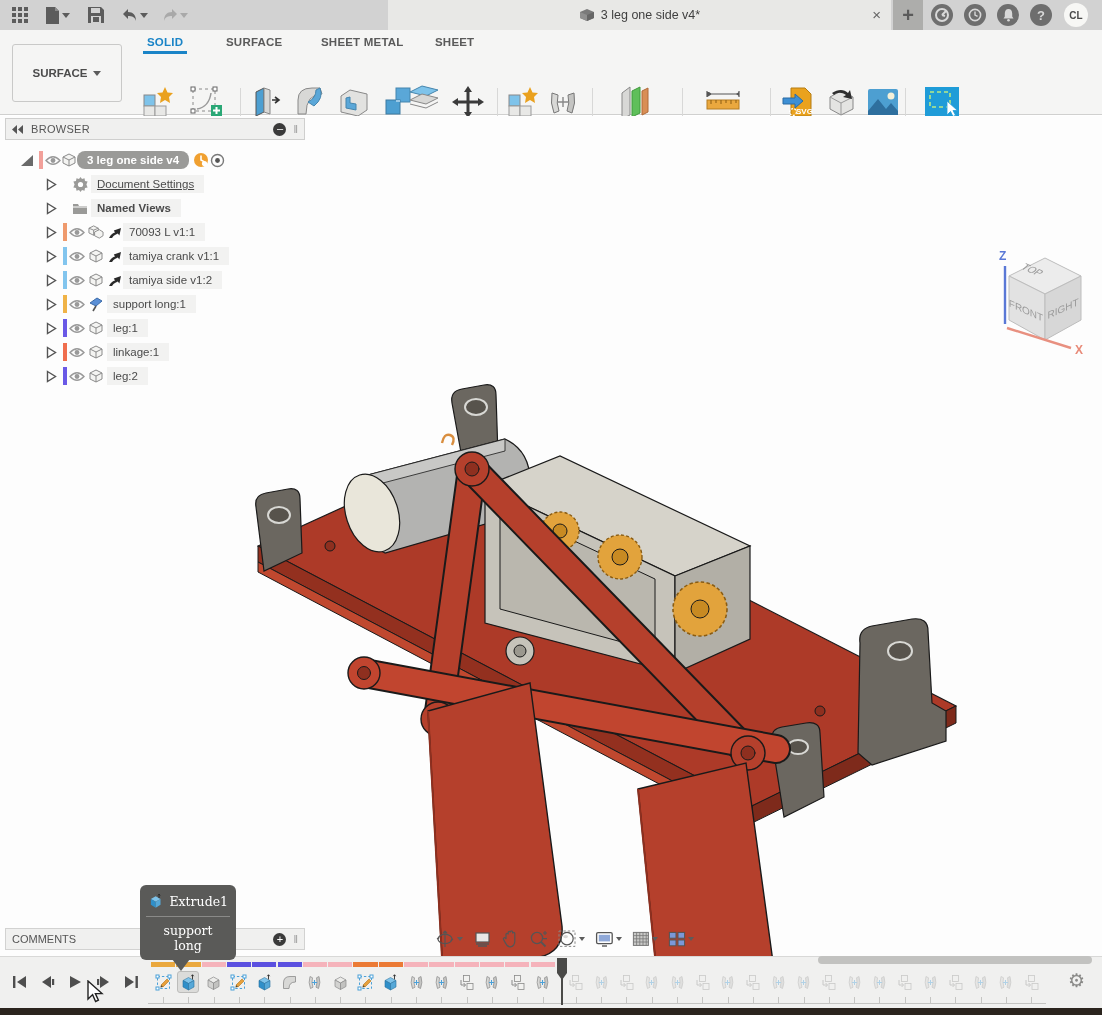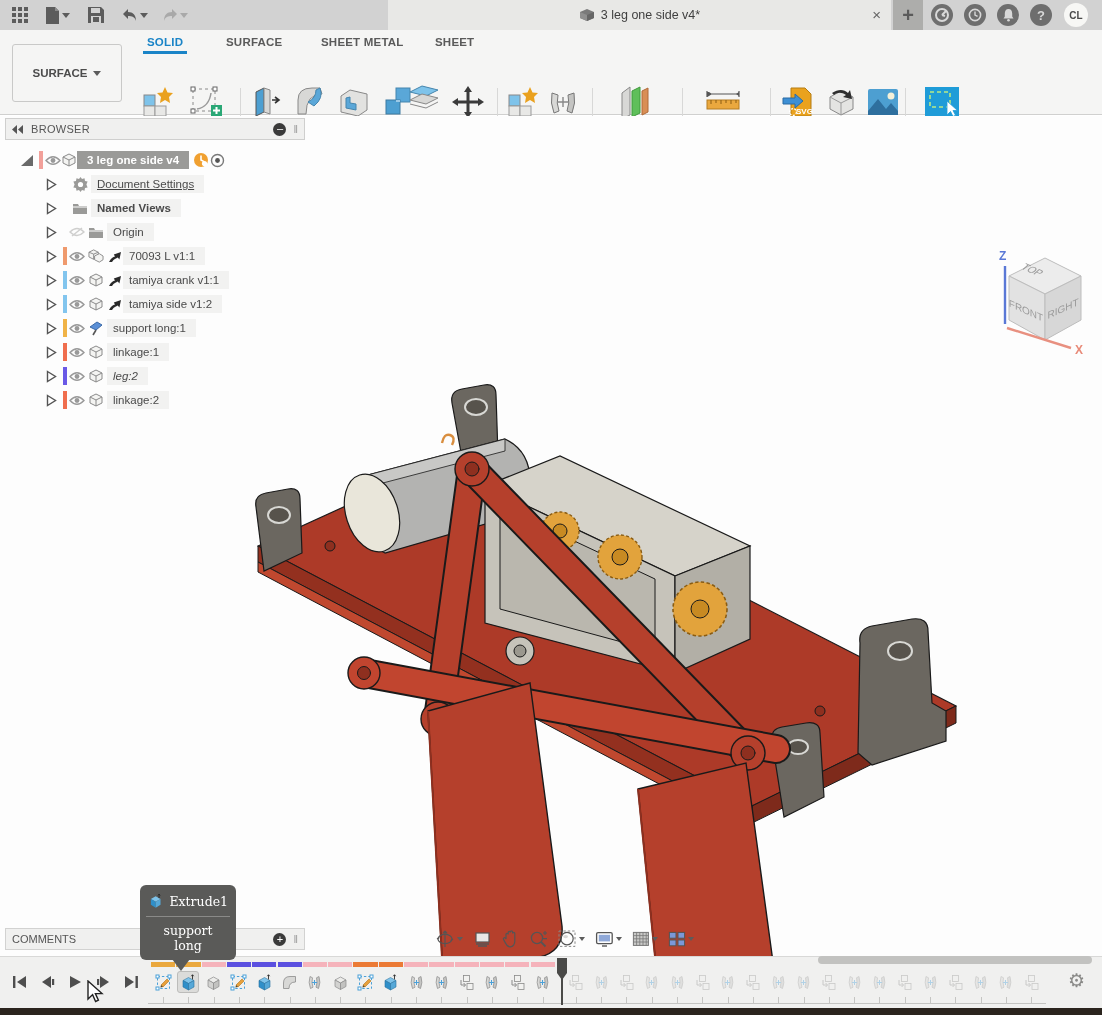--- a/index.html
+++ b/index.html
@@ -38,21 +38,21 @@
   #browser-header { height:22px; background:#f0f0ef; border:1px solid #cfcfce; display:flex; align-items:center; padding:0 6px; gap:7px; }
   #browser-header .hdr-title { font-size:11px; color:#555; letter-spacing:.3px; flex:1; }
   .panel-minus { width:13px; height:13px; border-radius:50%; background:#3a3a3a; color:#fff; font-size:11px; line-height:11px; text-align:center; cursor:pointer; }
   .panel-grip { color:#9a9a9a; font-size:11px; cursor:pointer; }
   #tree { margin-top:8px; }
   .trow { height:24px; display:flex; align-items:center; position:relative; }
   .trow .tw { width:16px; height:16px; display:flex; align-items:center; justify-content:center; }
   .cbar { width:4px; height:18px; margin:0 2px 0 4px; }
   .cbar.none { background:transparent; }
   .tlabel { font-size:11.5px; color:#4a4a4a; background:#f2f2f1; padding:3px 10px 3px 6px; white-space:nowrap; }
-  .root-label { background:#9a9a98; color:#fff; font-weight:bold; padding:3px 10px; }
+  .root-label { background:#9a9a98; color:#fff; font-weight:bold; padding:3px 10px;border-radius:8px; }
   .tico { margin:0 3px; }
 
   
   #viewcube { position:absolute; left:985px; top:128px; width:112px; height:112px; cursor:pointer; }
 
   
   #comments-bar { position:absolute; left:5px; top:928px; width:300px; height:22px; background:#f0f0ef; border:1px solid #d2d2d1; display:flex; align-items:center; padding:0 6px; gap:7px; }
   #comments-bar .hdr-title { font-size:11px; color:#555; flex:1; }
   .panel-plus { width:13px; height:13px; border-radius:50%; background:#3a3a3a; color:#fff; font-size:11px; line-height:12px; text-align:center; cursor:pointer; }
 
@@ -483,41 +483,20 @@
           </svg>
         </span>
         <span class="tlabel">Named Views</span>
       </div>
       <div class="trow" style="padding-left: 38px;">
         <span class="tw">
           <svg width="11" height="13" viewBox="0 0 11 13">
             <path d="M1.5 1.5 L9.5 6.5 L1.5 11.5 Z" fill="#fff" stroke="#555" stroke-width="1.4"></path>
           </svg>
         </span>
-        <span class="cbar none"></span>
-        <span class="tw">
-          <svg width="16" height="12" viewBox="0 0 16 12">
-            <path d="M1 6 Q8 -1 15 6 Q8 13 1 6 Z" fill="none" stroke="#cfcfce" stroke-width="1.4"></path>
-            <path d="M3 10 L13 2" stroke="#cfcfce" stroke-width="1.4"></path>
-          </svg>
-        </span>
-        <span class="tw tico">
-          <svg width="16" height="13" viewBox="0 0 16 13">
-            <path d="M1 3 L1 12 L15 12 L15 4 L7 4 L6 2 L1 2 Z" fill="#9a9a98"></path>
-            <path d="M1 5 h14" stroke="#fff" stroke-width="1"></path>
-          </svg>
-        </span>
-        <span class="tlabel">Origin</span>
-      </div>
-      <div class="trow" style="padding-left: 38px;">
-        <span class="tw">
-          <svg width="11" height="13" viewBox="0 0 11 13">
-            <path d="M1.5 1.5 L9.5 6.5 L1.5 11.5 Z" fill="#fff" stroke="#555" stroke-width="1.4"></path>
-          </svg>
-        </span>
         <span class="cbar" style="background: rgb(239, 154, 109);"></span>
         <span class="tw">
           <svg width="16" height="11" viewBox="0 0 16 11">
             <path d="M1 5.5 Q8 -2 15 5.5 Q8 13 1 5.5 Z" fill="none" stroke="#9a9a9a" stroke-width="1.4"></path>
             <circle cx="8" cy="5.5" r="2.4" fill="#9a9a9a"></circle>
           </svg>
         </span>
         <span class="tw tico">
           <svg width="17" height="16" viewBox="0 0 17 16">
             <path d="M1 4 L6 1.5 L11 4 L11 9 L6 11.5 L1 9 Z" fill="#f4f4f2" stroke="#8a8a8a"></path>
@@ -604,76 +583,76 @@
           </svg>
         </span>
         <span class="tlabel">support long:1</span>
       </div>
       <div class="trow" style="padding-left: 38px;">
         <span class="tw">
           <svg width="11" height="13" viewBox="0 0 11 13">
             <path d="M1.5 1.5 L9.5 6.5 L1.5 11.5 Z" fill="#fff" stroke="#555" stroke-width="1.4"></path>
           </svg>
         </span>
-        <span class="cbar" style="background: rgb(240, 110, 78);"></span>
+        <span class="cbar" style="background: rgb(106, 89, 230);"></span>
         <span class="tw">
           <svg width="16" height="11" viewBox="0 0 16 11">
             <path d="M1 5.5 Q8 -2 15 5.5 Q8 13 1 5.5 Z" fill="none" stroke="#9a9a9a" stroke-width="1.4"></path>
             <circle cx="8" cy="5.5" r="2.4" fill="#9a9a9a"></circle>
           </svg>
         </span>
         <span class="tw tico">
           <svg width="16" height="16" viewBox="0 0 16 16">
             <path d="M2 5 L8 2 L14 5 L14 11 L8 14 L2 11 Z" fill="#f4f4f2" stroke="#8a8a8a"></path>
             <path d="M2 5 L8 8 L14 5 M8 8 L8 14" fill="none" stroke="#8a8a8a"></path>
           </svg>
         </span>
-        <span class="tlabel">linkage:1</span>
-      </div>
-      <div class="trow" style="padding-left: 38px; font-style: italic;">
+        <span class="tlabel">leg:1</span>
+      </div>
+      <div class="trow" style="padding-left: 38px;">
         <span class="tw">
           <svg width="11" height="13" viewBox="0 0 11 13">
             <path d="M1.5 1.5 L9.5 6.5 L1.5 11.5 Z" fill="#fff" stroke="#555" stroke-width="1.4"></path>
           </svg>
         </span>
-        <span class="cbar" style="background: rgb(106, 89, 230);"></span>
+        <span class="cbar" style="background: rgb(240, 110, 78);"></span>
         <span class="tw">
           <svg width="16" height="11" viewBox="0 0 16 11">
             <path d="M1 5.5 Q8 -2 15 5.5 Q8 13 1 5.5 Z" fill="none" stroke="#9a9a9a" stroke-width="1.4"></path>
             <circle cx="8" cy="5.5" r="2.4" fill="#9a9a9a"></circle>
           </svg>
         </span>
         <span class="tw tico">
           <svg width="16" height="16" viewBox="0 0 16 16">
             <path d="M2 5 L8 2 L14 5 L14 11 L8 14 L2 11 Z" fill="#f4f4f2" stroke="#8a8a8a"></path>
             <path d="M2 5 L8 8 L14 5 M8 8 L8 14" fill="none" stroke="#8a8a8a"></path>
           </svg>
         </span>
-        <span class="tlabel">leg:2</span>
+        <span class="tlabel">linkage:1</span>
       </div>
       <div class="trow" style="padding-left: 38px;">
         <span class="tw">
           <svg width="11" height="13" viewBox="0 0 11 13">
             <path d="M1.5 1.5 L9.5 6.5 L1.5 11.5 Z" fill="#fff" stroke="#555" stroke-width="1.4"></path>
           </svg>
         </span>
-        <span class="cbar" style="background: rgb(240, 110, 78);"></span>
+        <span class="cbar" style="background: rgb(106, 89, 230);"></span>
         <span class="tw">
           <svg width="16" height="11" viewBox="0 0 16 11">
             <path d="M1 5.5 Q8 -2 15 5.5 Q8 13 1 5.5 Z" fill="none" stroke="#9a9a9a" stroke-width="1.4"></path>
             <circle cx="8" cy="5.5" r="2.4" fill="#9a9a9a"></circle>
           </svg>
         </span>
         <span class="tw tico">
           <svg width="16" height="16" viewBox="0 0 16 16">
             <path d="M2 5 L8 2 L14 5 L14 11 L8 14 L2 11 Z" fill="#f4f4f2" stroke="#8a8a8a"></path>
             <path d="M2 5 L8 8 L14 5 M8 8 L8 14" fill="none" stroke="#8a8a8a"></path>
           </svg>
         </span>
-        <span class="tlabel">linkage:2</span>
+        <span class="tlabel">leg:2</span>
       </div>
     </div>
 </div>
 
 <div id="tooltip">
   <div class="tt-row">
     <svg width="16" height="16" viewBox="0 0 16 16">
         <path d="M3 6 L8 3.2 L13 6 L8 8.8 Z" fill="#7ec3ea"></path>
         <path d="M3 6 L8 8.8 L8 15 L3 12 Z" fill="#2f8fc9"></path>
         <path d="M8 8.8 L13 6 L13 12 L8 15 Z" fill="#56a8d8"></path>

